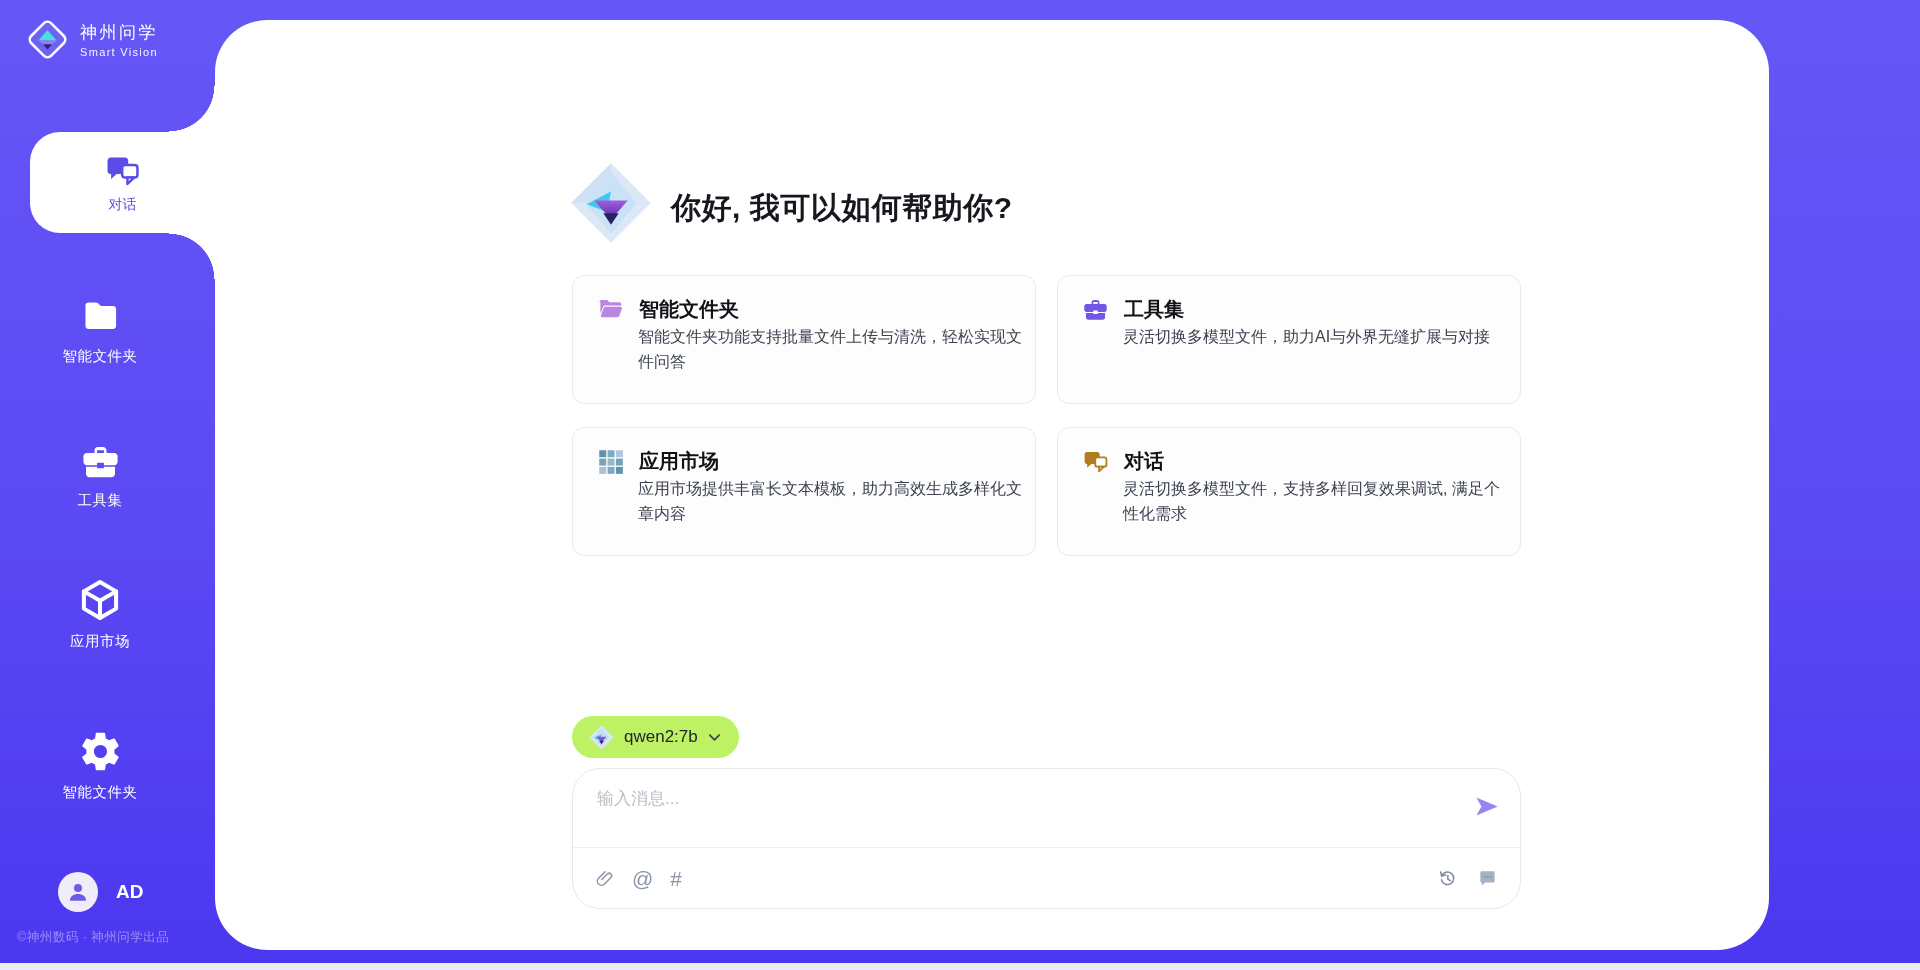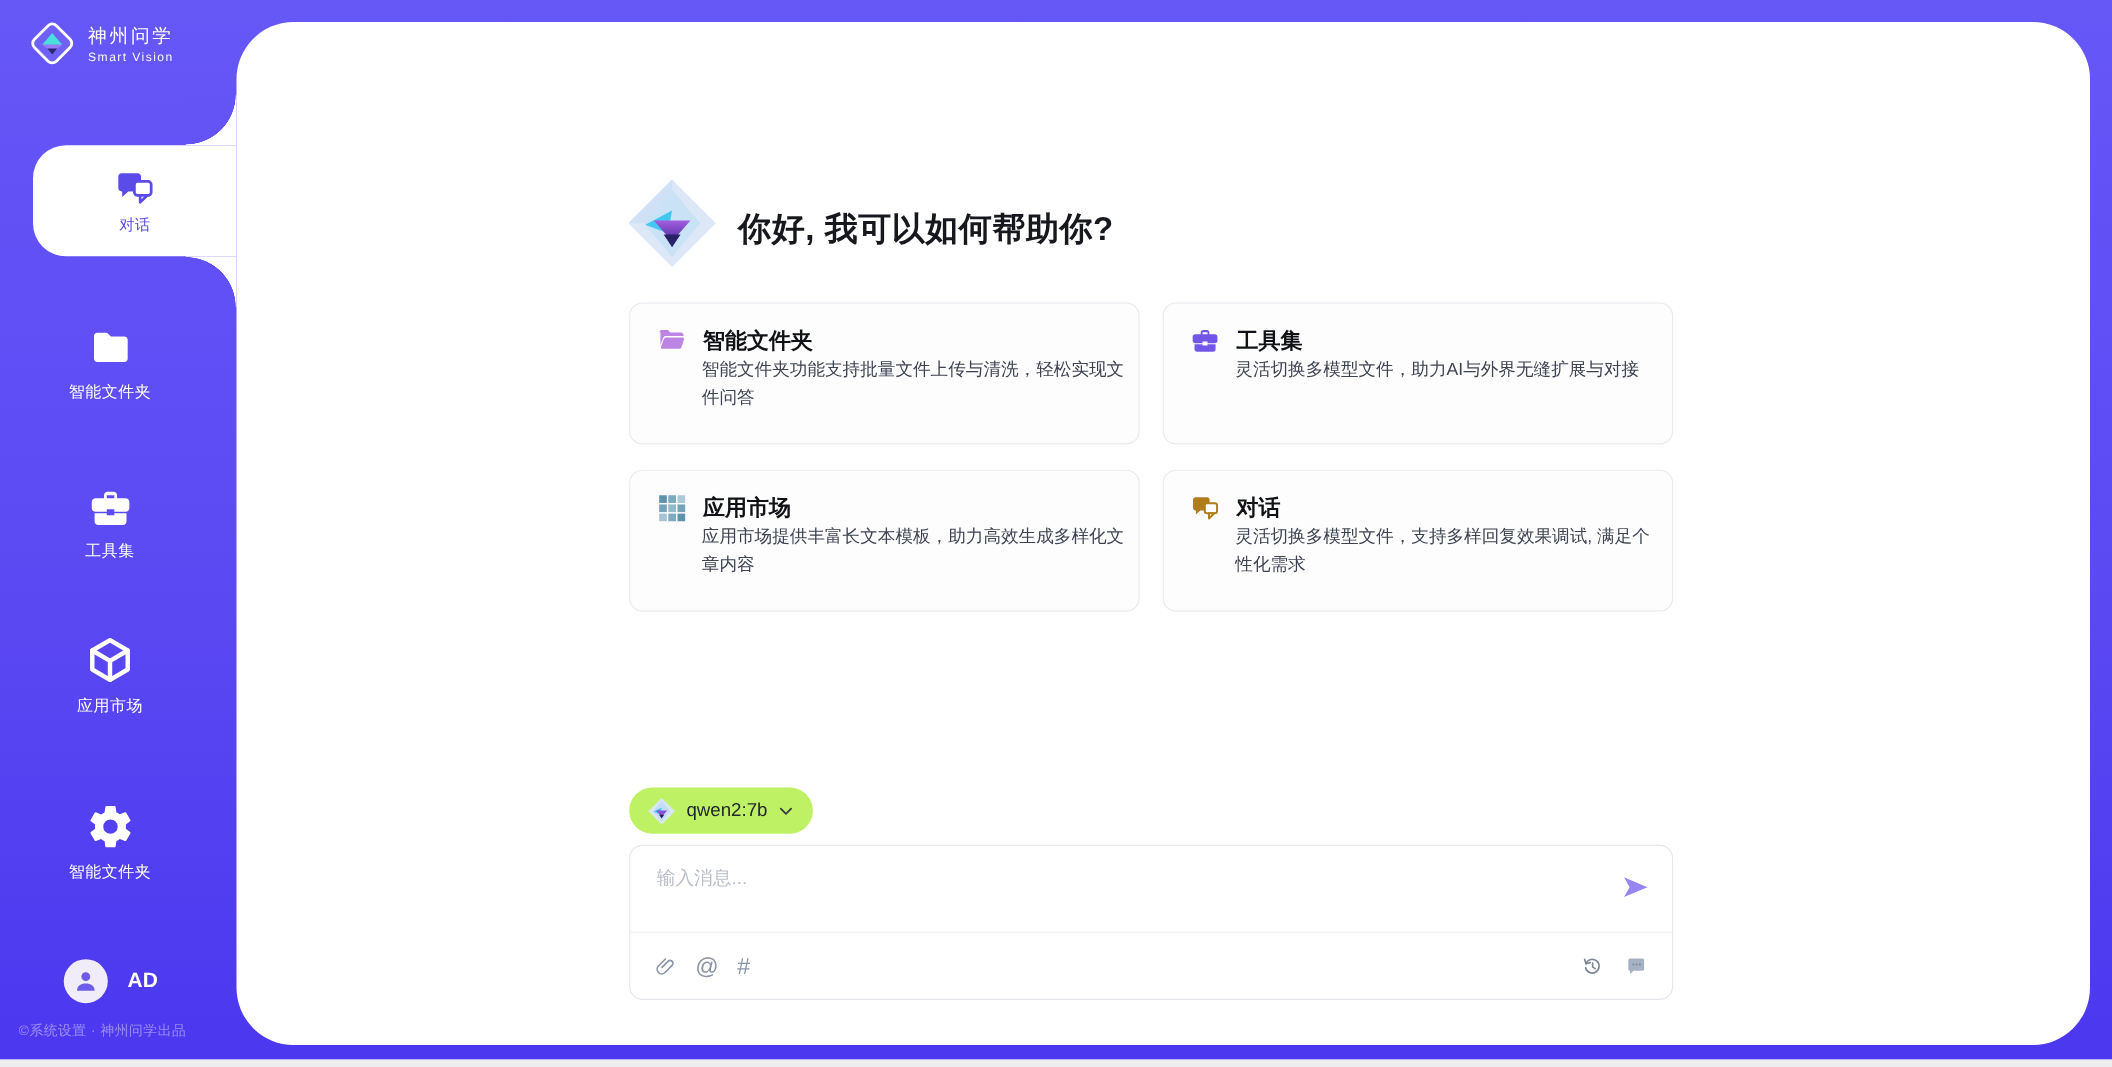--- a/index.html
+++ b/index.html
@@ -2,21 +2,21 @@
 <html><head>
 <meta charset="utf-8">
 <style>
   * { margin:0; padding:0; box-sizing:border-box; }
   html,body { width:1920px; height:970px; overflow:hidden; }
   body { font-family:"Liberation Sans","DejaVu Sans",sans-serif; }
   #app { position:relative; width:1920px; height:970px;
          background:linear-gradient(180deg,#6657f7 0%,#5b49f3 55%,#4b37ef 100%); }
 
   
-  .main { position:absolute; left:215px; top:20px; width:1685px; height:930px;
+  .main { position:absolute; left:215px; top:20px; width:1554px; height:930px;
           background:#ffffff; border-radius:52px; }
 
   
   .brand { position:absolute; left:24px; top:16px; display:flex; align-items:center; }
   .brand-text { margin-left:9px; color:#fff; }
   .brand-name { font-size:17px; font-weight:400; letter-spacing:2.5px; }
   .brand-sub  { font-size:11px; letter-spacing:1.3px; margin-top:2px; opacity:.95;text-align:center; }
 
   .active-tab { position:absolute; left:30px; top:132px; width:185px; height:101px;
                 background:#fff; border-radius:30px 0 0 30px; z-index:2;
@@ -63,21 +63,21 @@
   .icon-c2 { color:#5e93ae; } .icon-c3 { color:#b07d1e; }
 
   
   .model-pill { position:absolute; left:357px; top:696px; height:42px; padding:0 17px;
                 background:#bef264; border-radius:21px; display:flex; align-items:center;
                 cursor:pointer; }
   .model-name { margin:0 9px 0 10px; font-size:17px; color:#22262d; }
 
   
   .composer { position:absolute; left:357px; top:748px; width:949px; height:141px;
-              background:#fff; border:1.5px solid #e5e7ec; border-radius:12px; }
+              background:#fff; border:1.5px solid #e5e7ec; border-radius:28px; }
   .composer textarea { position:absolute; left:24px; top:18px; width:850px; height:52px;
                        border:none; outline:none; resize:none; font-family:inherit;
                        font-size:17px; color:#333; background:transparent; }
   .composer textarea::placeholder { color:#b9bec9; }
   .send-btn { position:absolute; right:20px; top:24px; background:none; border:none; cursor:pointer; }
   .composer-divider { position:absolute; left:0; right:0; top:78px; height:1px; background:#eeeff3; }
   .composer-toolbar { position:absolute; left:0; right:0; top:79px; height:61px;
                       display:flex; align-items:center; padding:0 22px; }
   .tool-btn { background:none; border:none; cursor:pointer; display:flex; align-items:center;
               color:#8b95a7; margin-right:17px; }
@@ -164,21 +164,21 @@
   <div class="user-row">
     <span class="avatar-circle">
       <svg width="26" height="26" viewBox="0 0 24 24">
         <circle cx="12" cy="8.2" r="3.7" fill="#6c5ce9"></circle>
         <path d="M4.6 20c0-4.1 3.3-6.1 7.4-6.1s7.4 2 7.4 6.1z" fill="#6c5ce9"></path>
       </svg>
     </span>
     <span class="user-name">AD</span>
   </div>
 
-  <div class="side-footer">©系统设置 · 神州问学出品</div>
+  <div class="side-footer">©神州数码 · 神州问学出品</div>
 
   <div class="main">
 
     <span class="greeting-logo">
       <svg width="82" height="82" viewBox="0 0 64 64">
         <defs>
           <linearGradient id="gemP" x1="0" y1="0" x2="0" y2="1">
             <stop offset="0" stop-color="#a35ee0"></stop>
               <stop offset="1" stop-color="#4f2b9e"></stop>
           </linearGradient>

